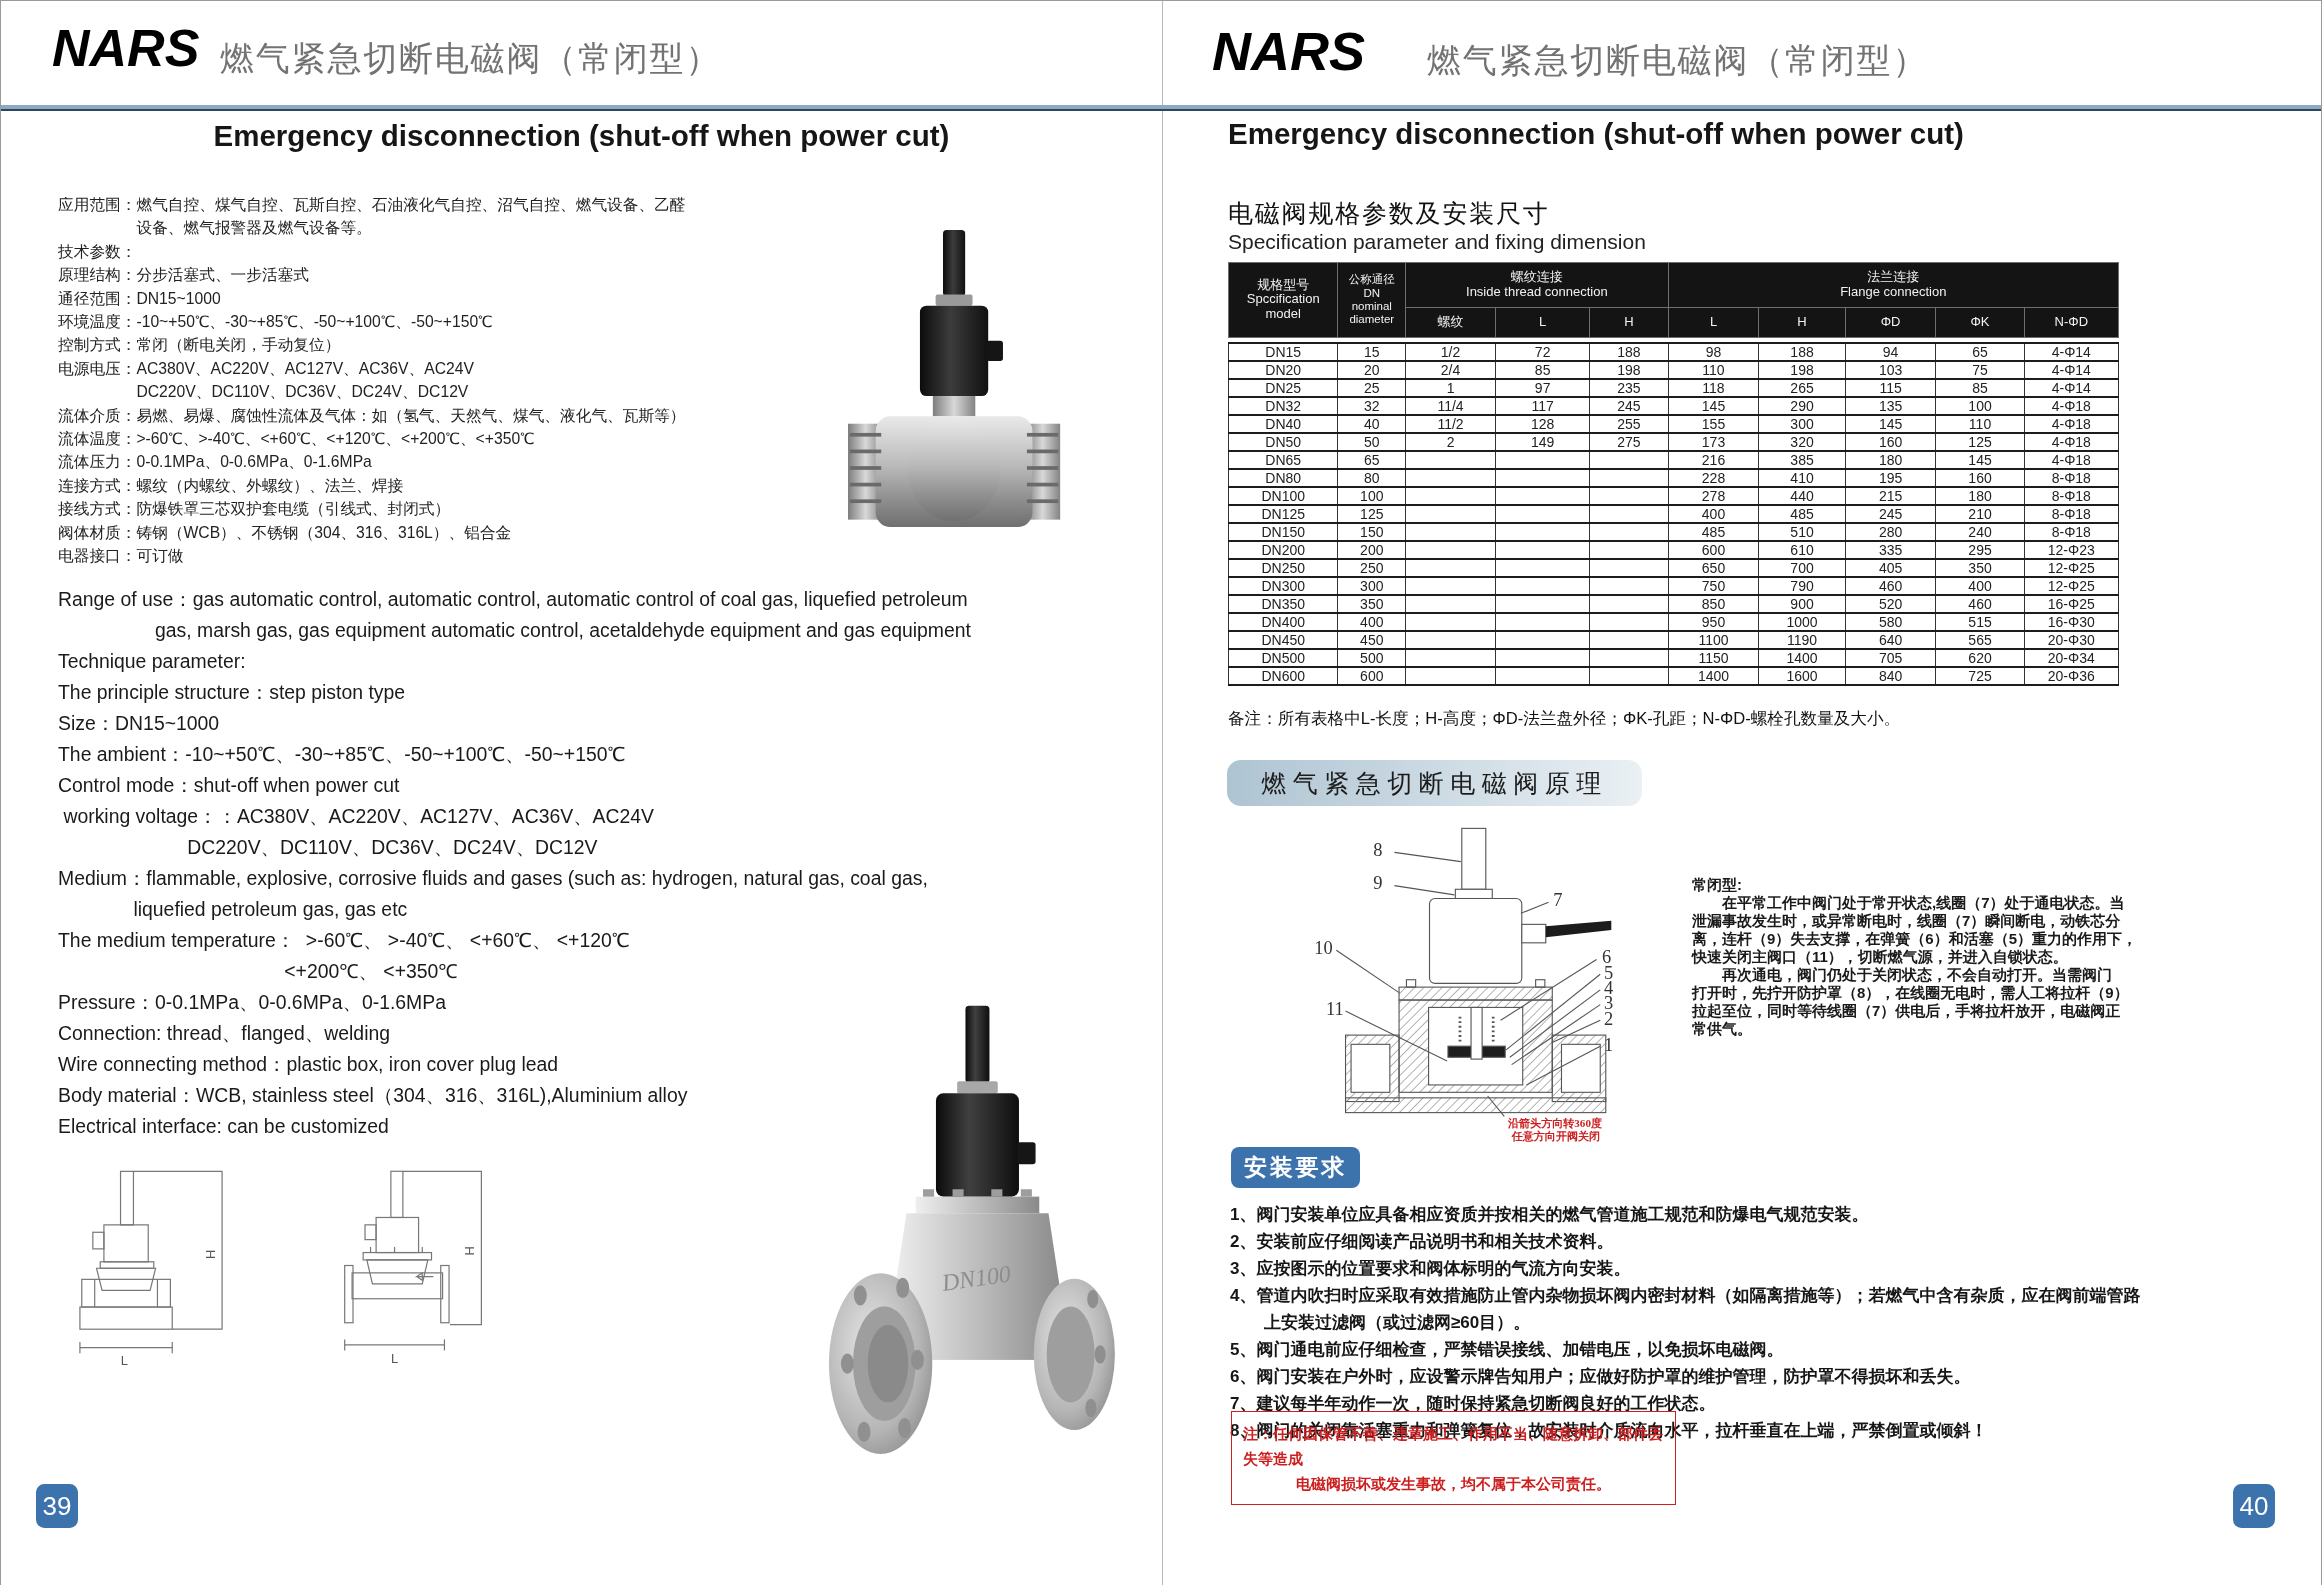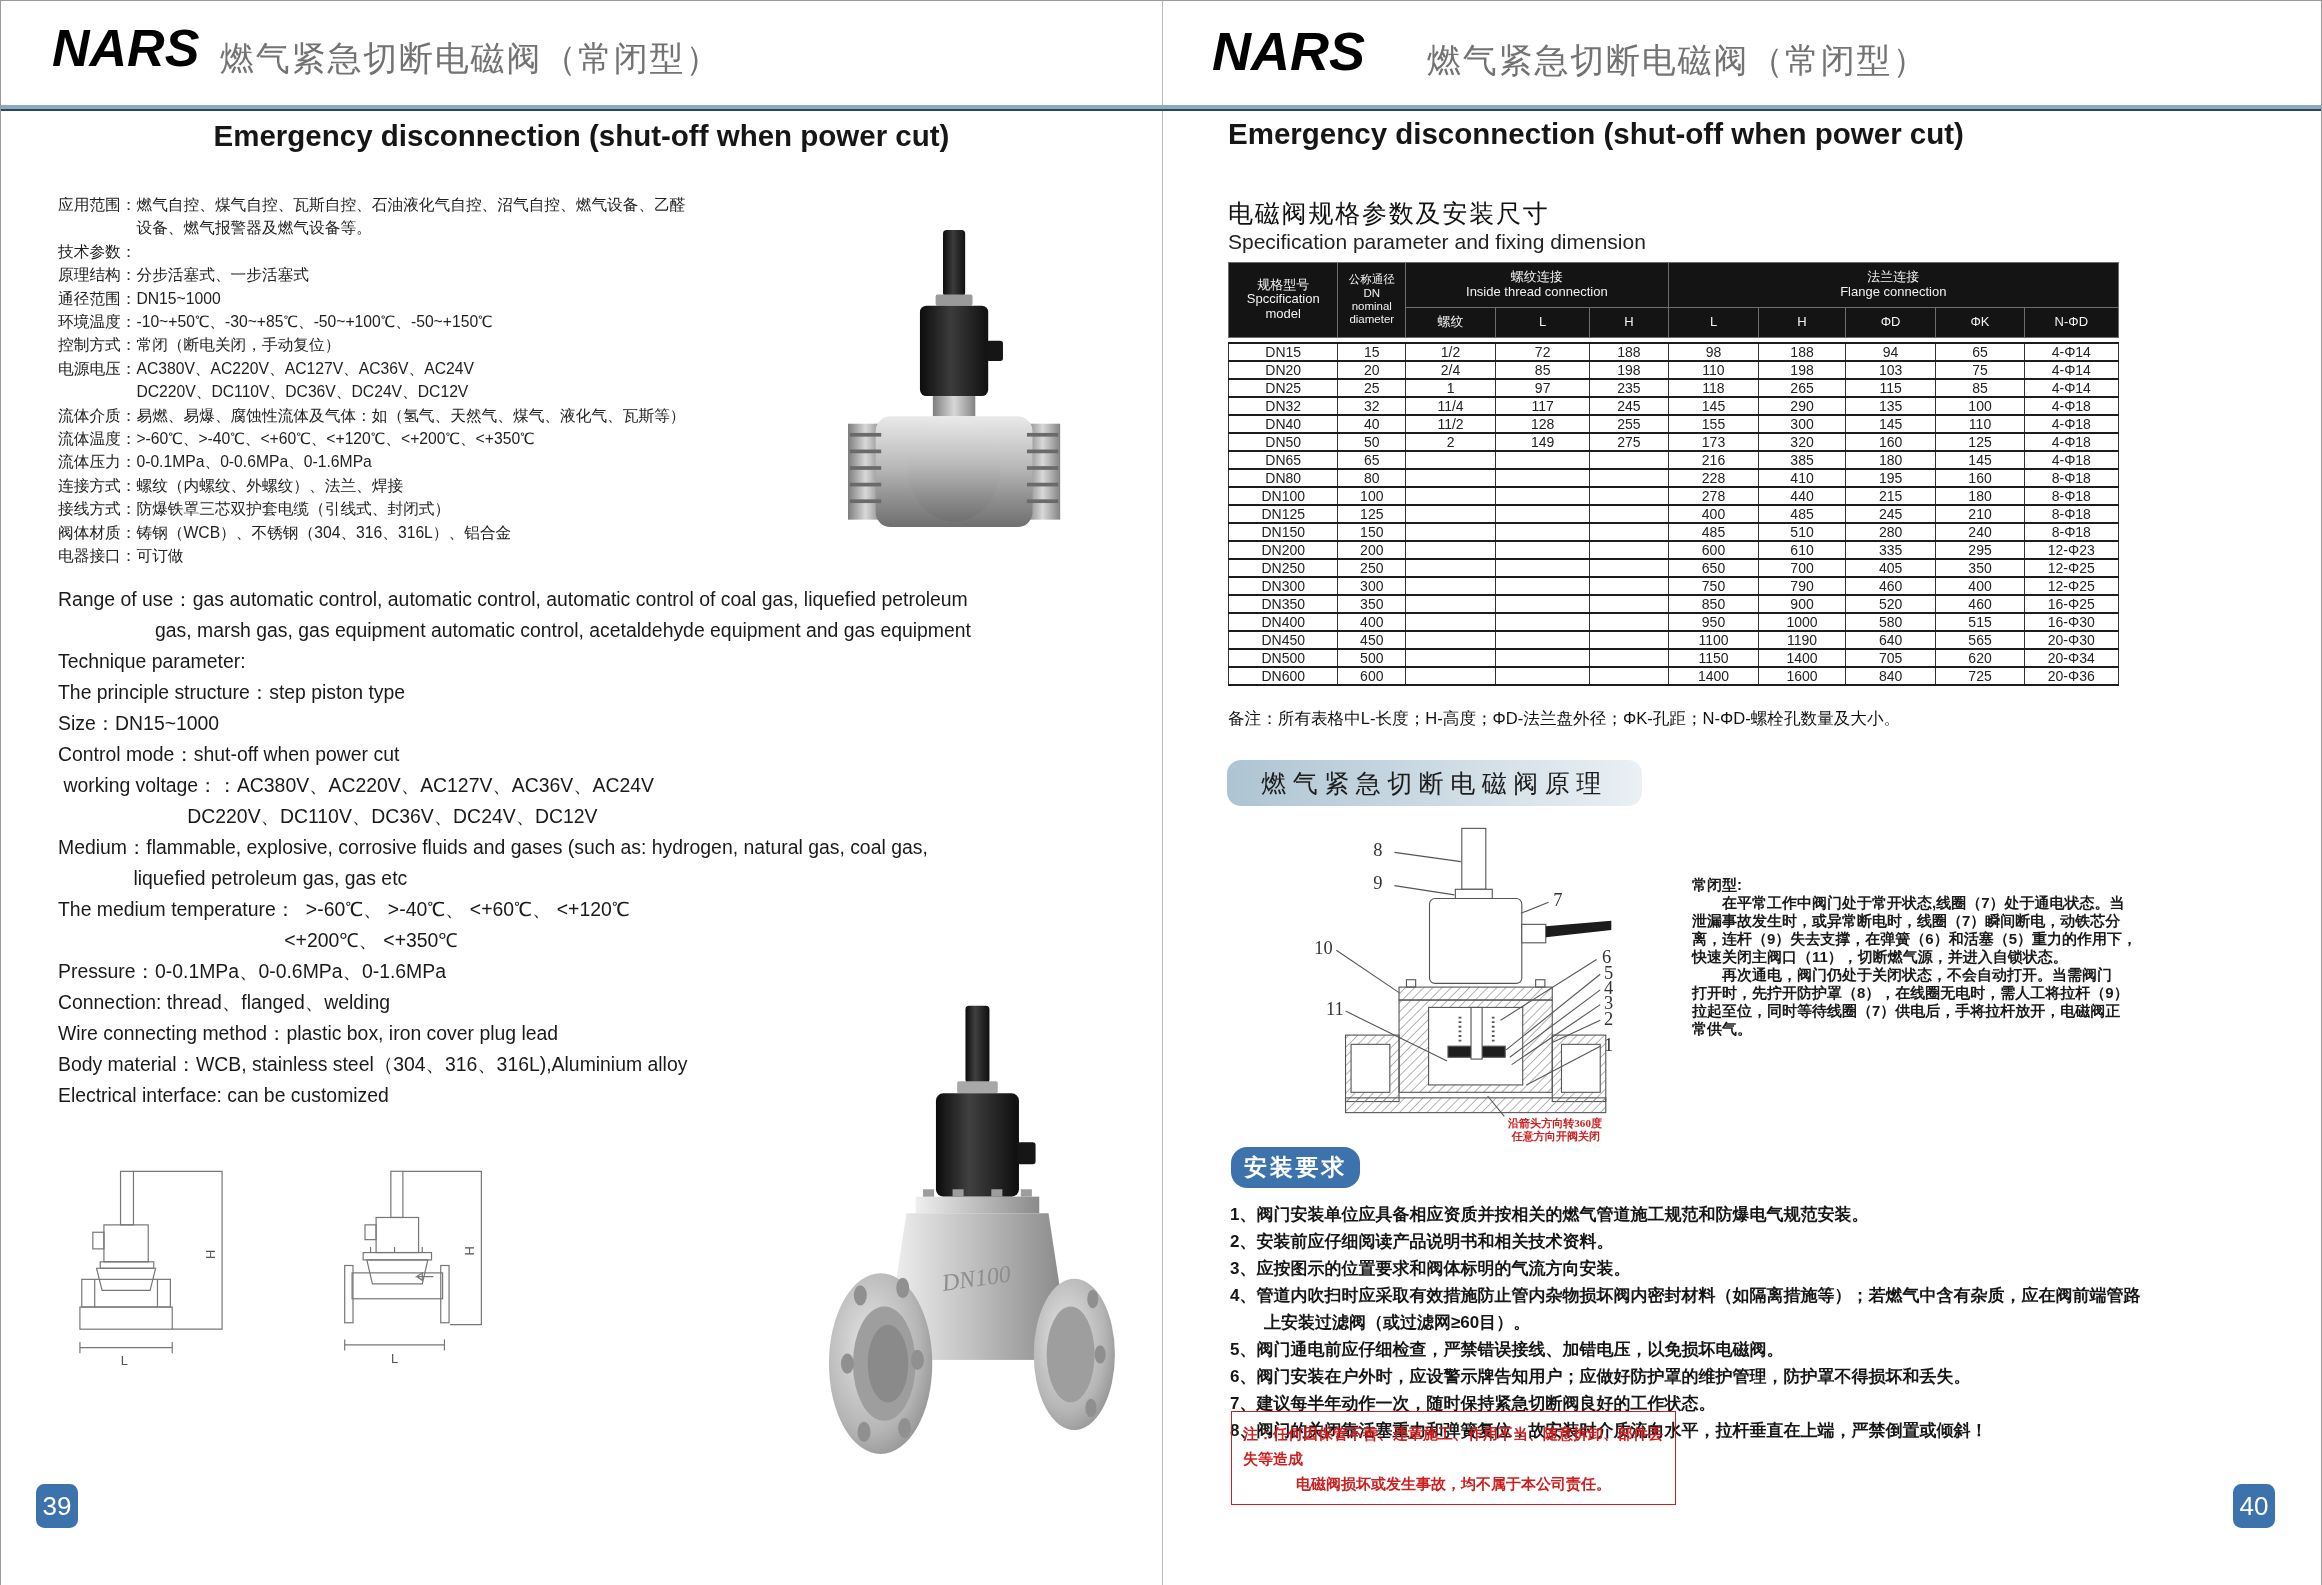--- a/index.html
+++ b/index.html
@@ -26,21 +26,21 @@
 
   .spec-table{border-collapse:collapse; table-layout:fixed; width:891px;}
   .spec-table th{background:var(--table-header-bg); color:#f2f2f2; font-weight:normal; border:0.9px solid #6e6e6e; white-space:pre-line; text-align:center; vertical-align:middle; font-size:13px; line-height:1.15; padding:7px 0;}
   .spec-table th.small{font-size:11.5px;}
   .body-table{margin-top:4.6px;}
   .body-table td{border-top:2.3px solid #1c1c1c; border-bottom:2.3px solid #1c1c1c; border-left:0.9px solid #333; border-right:0.9px solid #333; text-align:center; font-size:14px; height:17px; padding:0; color:#222;}
   .table-note{font-size:16.6px; color:#111;}
 
   .banner{background:linear-gradient(90deg,var(--banner-from),var(--banner-to)); border-radius:14px; text-align:center; font-size:25px; letter-spacing:6.5px; line-height:46px; color:#1c1c1c;}
   .principle{font-size:15px; font-weight:bold; line-height:18px; color:#1a1a1a;}
-  .badge{background:var(--accent-blue); color:#fff; font-weight:bold; font-size:23px; letter-spacing:2.8px; text-align:center; line-height:41px; border-radius:16px;}
+  .badge{background:var(--accent-blue); color:#fff; font-weight:bold; font-size:23px; letter-spacing:2.8px; text-align:center; line-height:41px; border-radius:8px;}
   .install{font-size:17px; font-weight:bold; line-height:27px; color:#161616;}
   .warnbox{border:1.8px solid var(--red); padding:9.2px 11px 7.4px 11px;}
   .warnbox div{color:var(--red); font-weight:bold; font-size:15px; line-height:25px;}
   .warnbox .c{text-align:center;}
   .pagenum{width:42px; height:44px; background:var(--accent-blue); border-radius:8.3px; color:#fff; font-size:26px; text-align:center; line-height:44px;}
 
   svg text{font-family:"Liberation Serif",serif;}
   .dimlabel{font-family:"Liberation Sans",sans-serif; font-size:14px; fill:#555;}
 </style>
 </head>
@@ -112,20 +112,21 @@
       <rect x="194" y="276" width="34" height="4" fill="#6a6a6a"></rect>
       <rect x="194" y="294" width="34" height="4" fill="#6a6a6a"></rect>
   </svg>
 
   <div class="abs spec-en" style="left:57px; top:583px;">
       <div class="line">Range of use：gas automatic control, automatic control, automatic control of coal gas, liquefied petroleum</div>
       <div class="line">                  gas, marsh gas, gas equipment automatic control, acetaldehyde equipment and gas equipment</div>
       <div class="line">Technique parameter:</div>
       <div class="line">The principle structure：step piston type</div>
       <div class="line">Size：DN15~1000</div>
+      <div class="line">The ambient：-10~+50℃、-30~+85℃、-50~+100℃、-50~+150℃</div>
       <div class="line">Control mode：shut-off when power cut</div>
       <div class="line"> working voltage：：AC380V、AC220V、AC127V、AC36V、AC24V</div>
       <div class="line">                        DC220V、DC110V、DC36V、DC24V、DC12V</div>
       <div class="line">Medium：flammable, explosive, corrosive fluids and gases (such as: hydrogen, natural gas, coal gas,</div>
       <div class="line">              liquefied petroleum gas, gas etc</div>
       <div class="line">The medium temperature：  &gt;-60℃、 &gt;-40℃、 &lt;+60℃、 &lt;+120℃</div>
       <div class="line">                                          &lt;+200℃、 &lt;+350℃</div>
       <div class="line">Pressure：0-0.1MPa、0-0.6MPa、0-1.6MPa</div>
       <div class="line">Connection: thread、flanged、welding</div>
       <div class="line">Wire connecting method：plastic box, iron cover plug lead</div>

